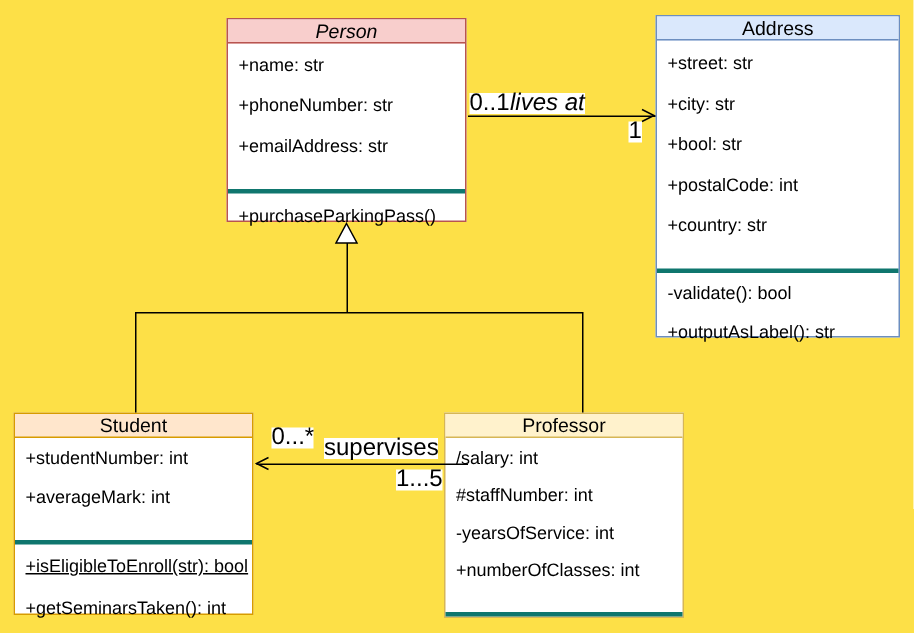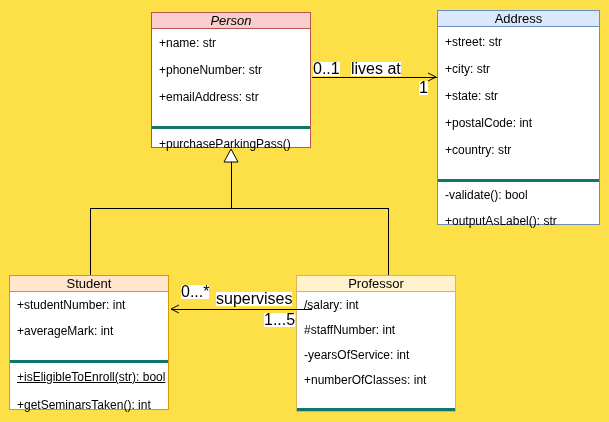--- a/index.html
+++ b/index.html
@@ -73,21 +73,21 @@
     <div class="uml-compartment uml-methods">
       <div class="uml-row">+purchaseParkingPass()</div>
     </div>
   </div>
 
   <div class="uml-box box-address">
     <div class="uml-title">Address</div>
     <div class="uml-compartment uml-attrs">
       <div class="uml-row">+street: str</div>
       <div class="uml-row">+city: str</div>
-      <div class="uml-row">+state: str</div>
+      <div class="uml-row">+bool: str</div>
       <div class="uml-row">+postalCode: int</div>
       <div class="uml-row">+country: str</div>
     </div>
     <div class="uml-compartment uml-methods">
       <div class="uml-row">-validate(): bool</div>
       <div class="uml-row">+outputAsLabel(): str</div>
     </div>
   </div>
 
   <div class="uml-box box-student">
@@ -111,21 +111,21 @@
       <div class="uml-row">+numberOfClasses: int</div>
     </div>
     <div class="uml-compartment uml-methods"></div>
   </div>
 
   <div class="edge-line" style="left:312px; top:77px; width:125px; height:1px;"></div>
   <svg class="arrowhead" style="left:426px; top:71px;" width="12" height="12">
     <path d="M2 2 L10 6 L2 10" fill="none" stroke="#000000" stroke-width="1"></path>
   </svg>
   <div class="edge-label" style="left:313px; top:62px;">0..1</div>
-  <div class="edge-label" style="left:351px; top:62px;">lives at</div>
+  <div class="edge-label" style="left:340px; top:62px;font-style:italic;">lives at</div>
   <div class="edge-label" style="left:419px; top:81px;">1</div>
 
   <div class="edge-line" style="left:171px; top:309px; width:141px; height:1px;"></div>
   <svg class="arrowhead" style="left:169px; top:303px;" width="12" height="12">
     <path d="M10 2 L2 6 L10 10" fill="none" stroke="#000000" stroke-width="1"></path>
   </svg>
   <div class="edge-label" style="left:181px; top:285px;">0...*</div>
   <div class="edge-label" style="left:216px; top:292px;">supervises</div>
   <div class="edge-label" style="left:264px; top:313px;">1...5</div>
 

